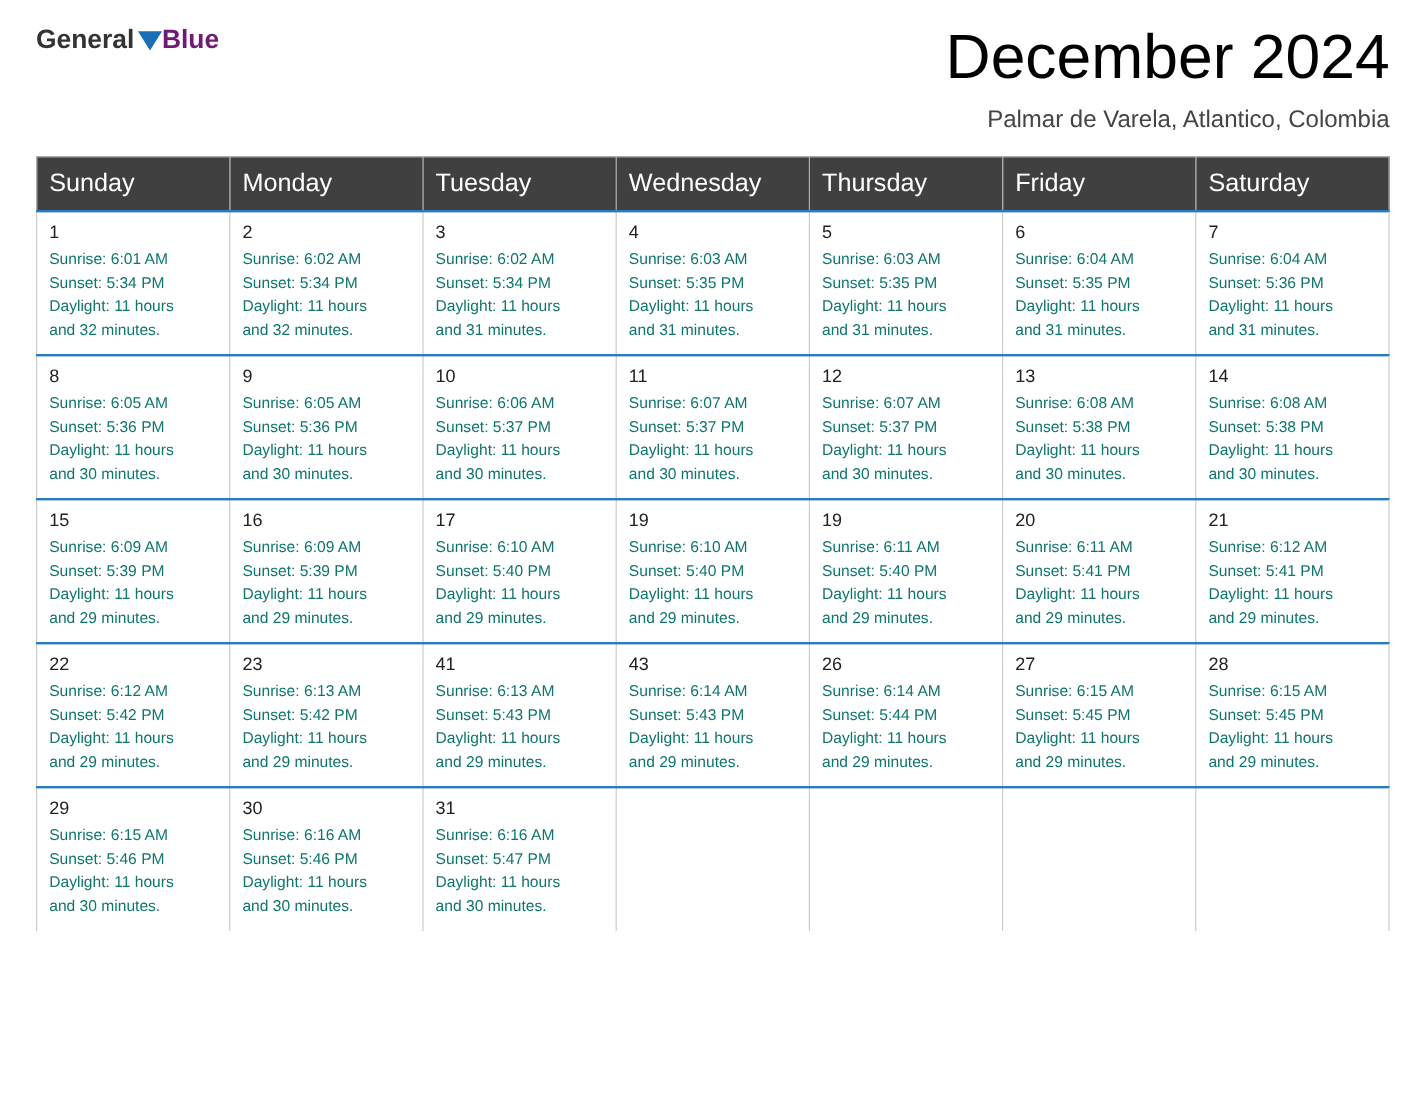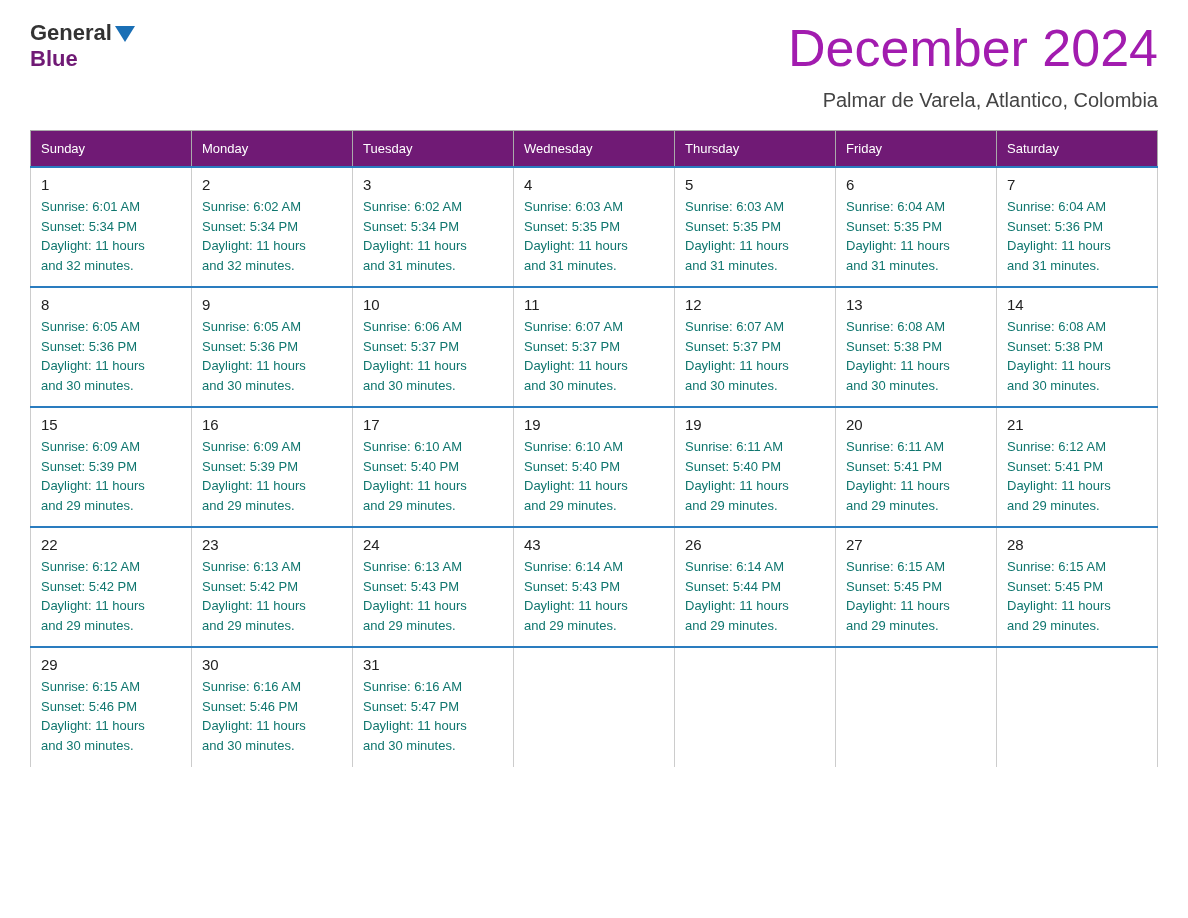--- a/index.html
+++ b/index.html
@@ -12,21 +12,21 @@
       padding: 20px 30px 30px 30px;
     }
     .header {
       display: flex;
       align-items: flex-start;
       justify-content: space-between;
       margin-bottom: 18px;
     }
     .logo {
       display: flex;
-      flex-direction: column;
+      flex-direction: row;
       align-items: flex-start;
     }
     .logo-general {
       font-size: 22px;
       font-weight: bold;
       color: #333;
       display: flex;
       align-items: center;
     }
     .logo-blue {
@@ -43,38 +43,38 @@
       display: inline-block;
       margin-left: 3px;
       margin-top: 2px;
     }
     .title-block {
       text-align: right;
     }
     .month-title {
       font-size: 52px;
       font-weight: 300;
-      color: #a21caf;
+      color: #000000;
       line-height: 1.1;
     }
     .subtitle {
       font-size: 20px;
       color: #444;
       margin-top: 12px;
     }
     table {
       width: 100%;
       border-collapse: collapse;
       table-layout: fixed;
     }
     thead tr th {
-      background-color: #701a75;
+      background-color: #404040;
       color: #fff;
       padding: 10px 10px;
-      font-size: 13px;
+      font-size: 21px;
       font-weight: normal;
       text-align: left;
       border: 1px solid #aaa;
     }
     tbody tr {
       border-top: 2px solid #2a7cbf;
     }
     tbody tr td {
       vertical-align: top;
       padding: 8px 10px;
@@ -227,21 +227,21 @@
       <tr>
         <td>
           <span class="day-num">22</span>
           <div class="day-info">Sunrise: 6:12 AM<br>Sunset: 5:42 PM<br>Daylight: 11 hours<br>and 29 minutes.</div>
         </td>
         <td>
           <span class="day-num">23</span>
           <div class="day-info">Sunrise: 6:13 AM<br>Sunset: 5:42 PM<br>Daylight: 11 hours<br>and 29 minutes.</div>
         </td>
         <td>
-          <span class="day-num">24</span>
+          <span class="day-num">41</span>
           <div class="day-info">Sunrise: 6:13 AM<br>Sunset: 5:43 PM<br>Daylight: 11 hours<br>and 29 minutes.</div>
         </td>
         <td>
           <span class="day-num">43</span>
           <div class="day-info">Sunrise: 6:14 AM<br>Sunset: 5:43 PM<br>Daylight: 11 hours<br>and 29 minutes.</div>
         </td>
         <td>
           <span class="day-num">26</span>
           <div class="day-info">Sunrise: 6:14 AM<br>Sunset: 5:44 PM<br>Daylight: 11 hours<br>and 29 minutes.</div>
         </td>

